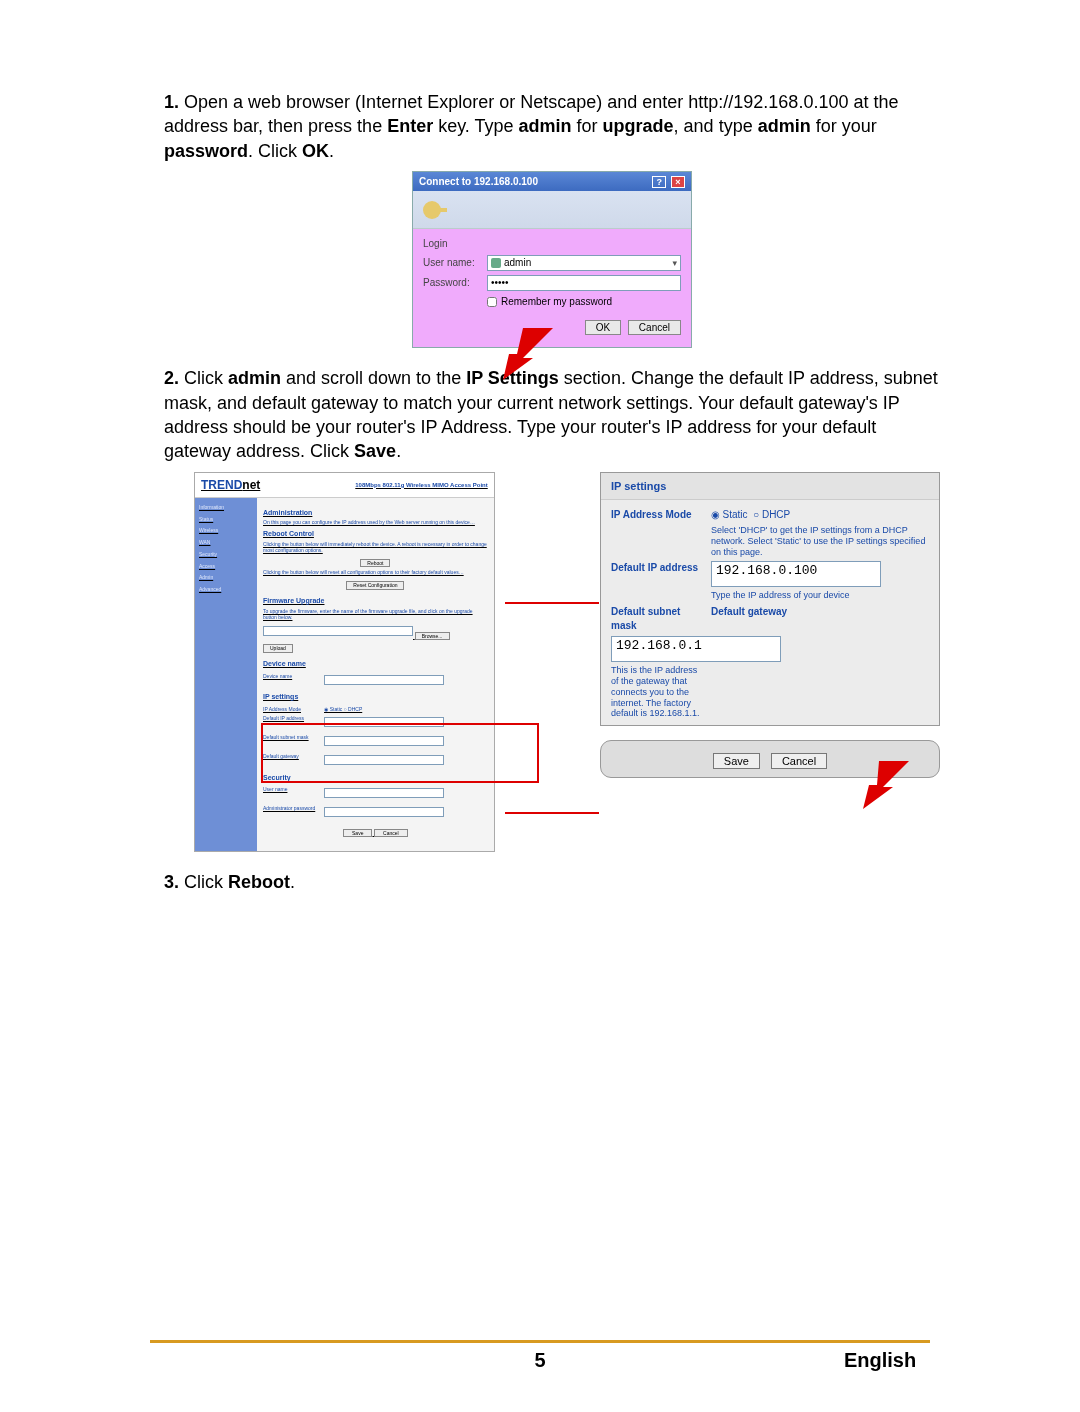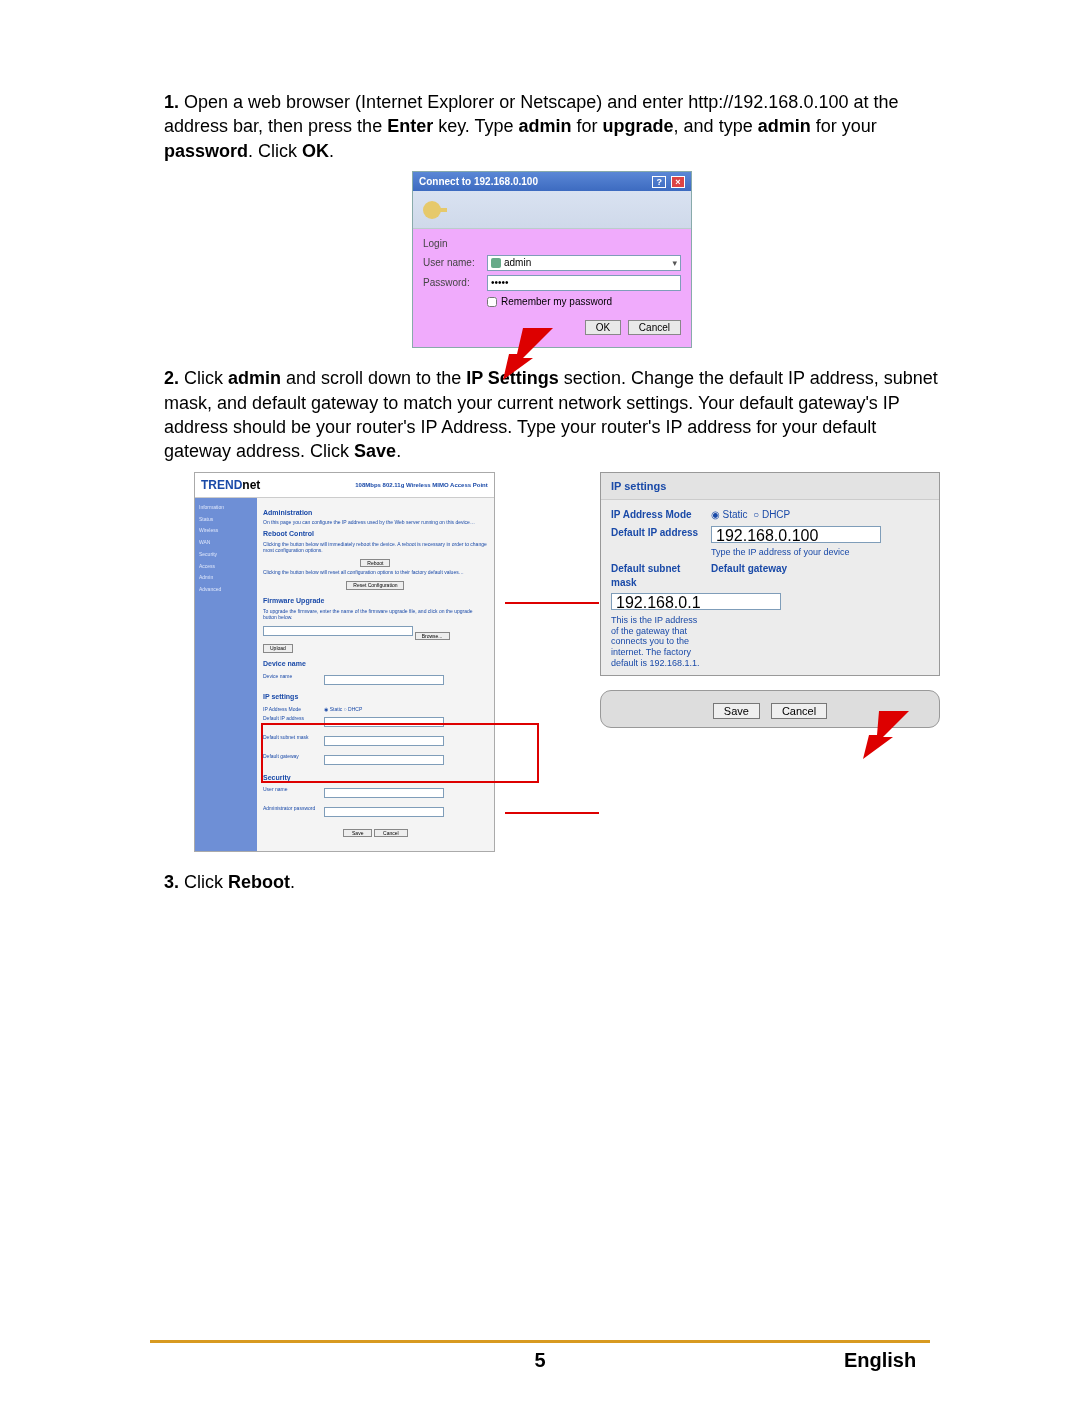--- a/index.html
+++ b/index.html
@@ -89,21 +89,21 @@
     margin-left:4px;
   }
   .arrow-red {
     position:absolute; left:60px; bottom:-36px;
   }
   .arrow-red svg { width:80px; height:52px; }
 
   
   .admin-row { display:flex; gap:14px; align-items:flex-start; justify-content:flex-start; margin-left:30px; }
   .admin-panel {
-    width:350px; border:1px solid #aaa; background:#fca5a5; font-size:6px; position:relative;
+    width:350px; border:1px solid #aaa; background:#fca5a5; font-size:6px; position:relative;text-decoration:underline;
   }
   .admin-hdr {
     padding:4px 6px; border-bottom:1px solid #ccc; display:flex; justify-content:space-between; align-items:center;
     background:#fff;
   }
   .brand { color:#1a4aa8; font-weight:900; font-size:12px; }
   .brand .net { color:#000; }
   .prodline { color:#1a4aa8; font-size:6px; font-weight:700; text-align:right; }
   .admin-body { display:flex; }
   .sidebar {
@@ -143,22 +143,22 @@
     background:#e3e3e3; color:#1a4aa8; font-weight:700; padding:6px 10px; border-bottom:1px solid #ccc;
   }
   .ip-grid {
     display:grid; grid-template-columns:90px 1fr; gap:4px 10px; padding:8px 10px 6px 10px;
   }
   .ip-grid .lab { color:#1a4aa8; font-weight:700; font-size:10px; }
   .ip-grid .vcell { font-size:10px; }
   .vcell .radio-row { color:#1a4aa8; }
   .vcell .hint { color:#1a4aa8; font-size:9px; margin-top:3px; line-height:1.2; }
   .vcell .zf {
-    border:1px solid #7f9db9; background:#fff; width:170px; height:17px;
-    font-size:16px; padding:1px 4px; display:inline-block; line-height:15px;
+    border:1px solid #7f9db9; background:#fff; width:170px; height:26px;
+    font-size:13px; padding:1px 4px; display:inline-block; line-height:15px;font-family:Liberation Mono, monospace;
   }
   .savebar {
     background:#ddd; border-top:1px solid #bbb; padding:6px 10px; text-align:center; position:relative;border-radius:11px;
   }
   .savebar button {
     font-size:11px; padding:1px 10px; border:1px solid #777; background:#efefef; margin:0 3px;
   }
   .save-arrow { position:absolute; right:30px; bottom:-38px; }
   .save-arrow svg { width:70px; height:48px; }
 
@@ -319,20 +319,21 @@
           <div>
             <div class="ip-zoom">
               <div class="panel-title">IP settings</div>
               <div class="ip-grid">
                 <div class="lab">IP Address Mode</div>
                 <div class="vcell">
                   <span class="radio-row">
                     ◉ <span>Static</span>&nbsp;
                     ○ <span>DHCP</span>
                   </span>
+                  <div class="hint">Select 'DHCP' to get the IP settings from a DHCP network. Select 'Static' to use the IP settings specified on this page.</div>
                 </div>
 
                 <div class="lab">Default IP address</div>
                 <div class="vcell">
                   <span class="zf">192.168.0.100</span>
                   <div class="hint">Type the IP address of your device</div>
                 </div>
 
                 <div class="lab">Default subnet mask</div>
 

